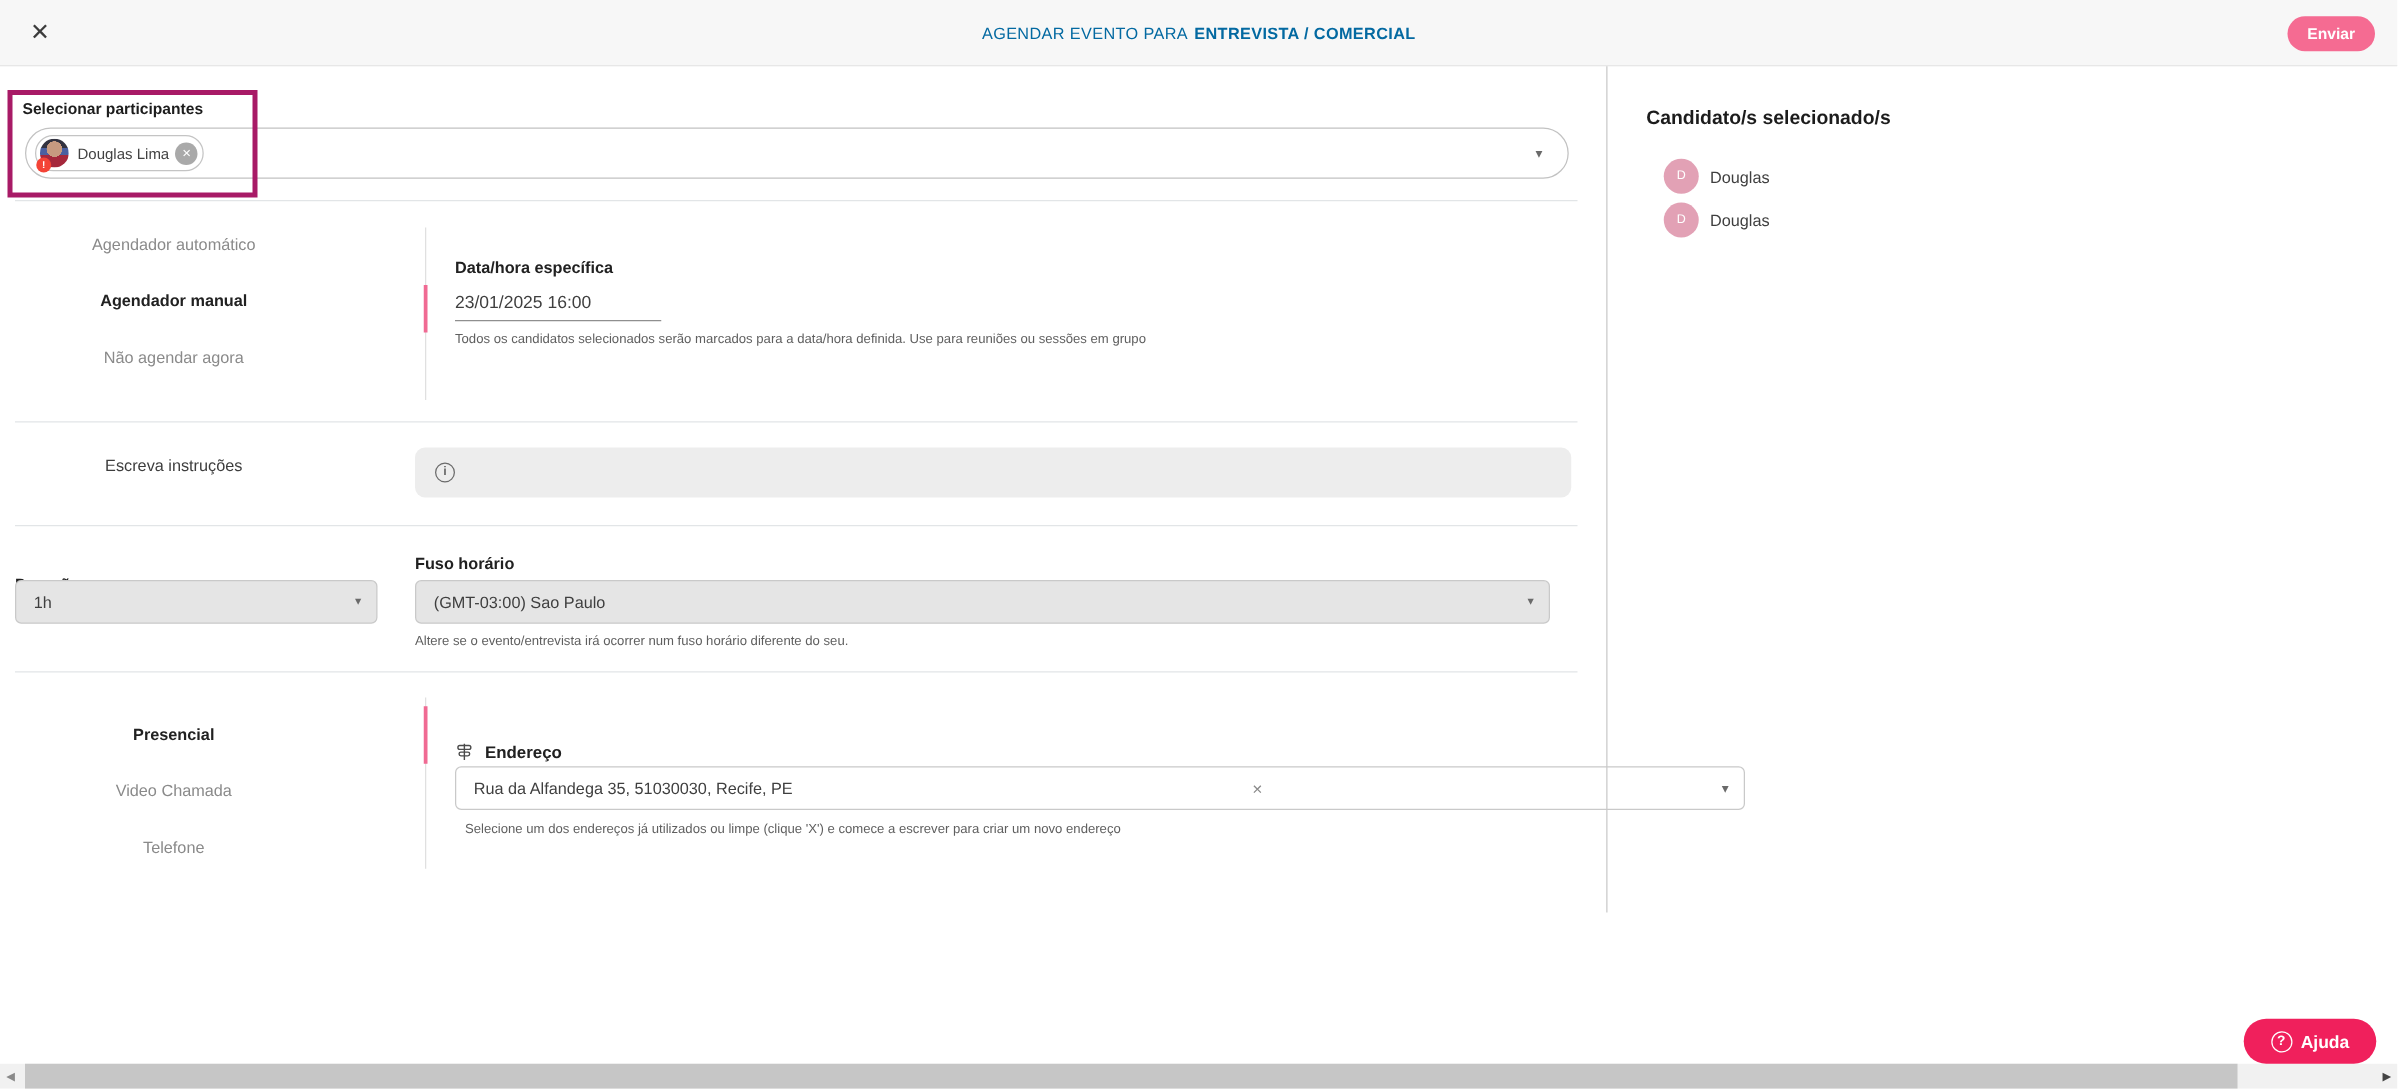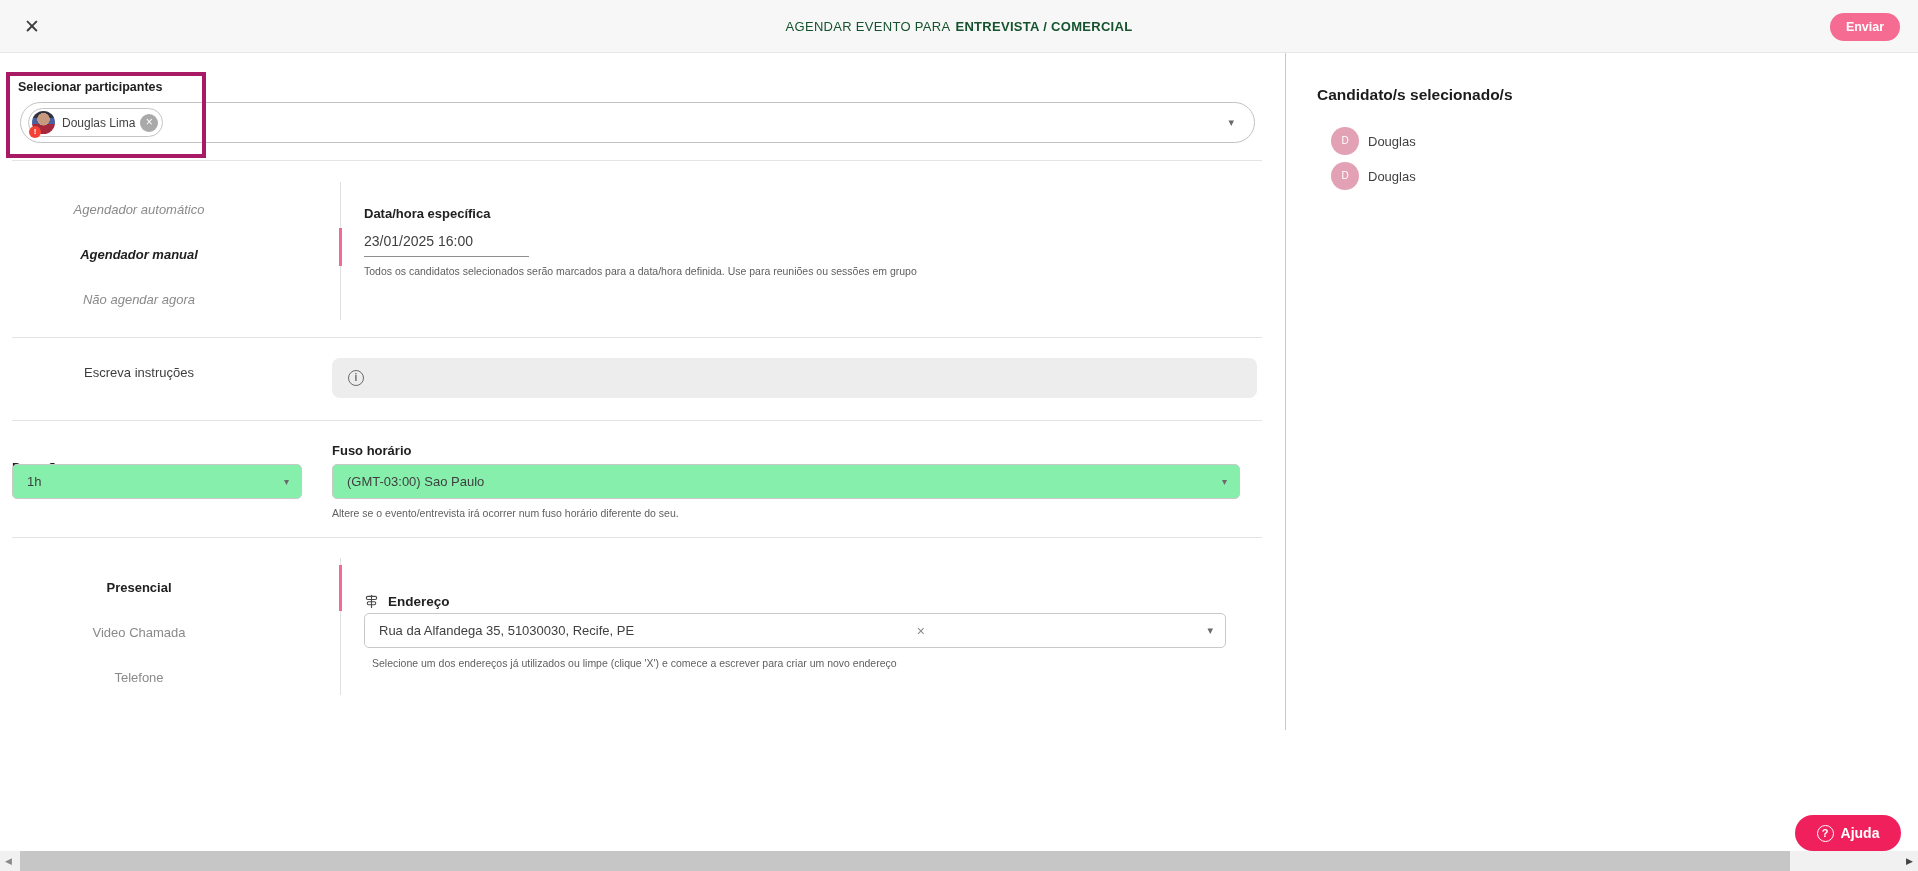--- a/index.html
+++ b/index.html
@@ -7,21 +7,21 @@
     --indicator:#f06a93; --avatar-pink:#e2a1b5; --badge-red:#f44336;
   }
   *{margin:0;padding:0;box-sizing:border-box;}
   html,body{width:1918px;height:871px;overflow:hidden;}
   body{font-family:"Liberation Sans","DejaVu Sans",sans-serif;background:#ffffff;color:#212121;position:relative;}
   .stage{position:absolute;inset:0;width:1918px;height:871px;}
 
   
   .topbar{position:absolute;left:0;top:0;width:1918px;height:53px;background:#f7f7f7;border-bottom:1px solid #e7e7e7;}
   .close-btn{position:absolute;left:20px;top:15px;width:24px;height:24px;font-size:19px;color:#3c3c3c;line-height:24px;text-align:center;cursor:pointer;}
-  .bar-title{position:absolute;left:0;right:0;top:0;height:53px;display:flex;align-items:center;justify-content:center;font-size:13px;color:#14532d;letter-spacing:.3px;}
+  .bar-title{position:absolute;left:0;right:0;top:0;height:53px;display:flex;align-items:center;justify-content:center;font-size:13px;color:#0369a1;letter-spacing:.3px;}
   .bar-title .bold{font-weight:bold;margin-left:5px;}
   .send-btn{position:absolute;right:18px;top:13px;width:70px;height:28px;background:var(--accent-pink,#f56b92);color:#fff;border:none;border-radius:14px;font-size:12.5px;font-weight:bold;font-family:inherit;cursor:pointer;}
 
   
   .annotation-box{position:absolute;left:6px;top:72px;width:200px;height:86px;border:4px solid var(--annotation,#a81a66);z-index:30;pointer-events:none;}
   .participants-label{position:absolute;left:18px;top:80px;font-size:12.5px;font-weight:bold;color:#1d1d1d;}
   .participants-field{position:absolute;left:20px;top:102px;width:1235px;height:41px;border:1px solid #c2c2c2;border-radius:21px;background:#fff;display:flex;align-items:center;padding:0 20px 0 7px;}
   .field-caret{margin-left:auto;color:#6a6a6a;font-size:11px;}
   .chip{display:inline-flex;align-items:center;height:29px;border:1px solid #c4c4c4;border-radius:15px;padding:0 4px 0 3px;background:#fff;position:relative;}
   .chip-avatar{width:23px;height:23px;border-radius:50%;position:relative;flex:0 0 auto;
@@ -47,29 +47,29 @@
   .dt-helper{position:absolute;left:364px;top:265px;font-size:10.5px;color:#5f5f5f;}
 
   
   .instr-label{position:absolute;left:0;top:365px;width:278px;text-align:center;font-size:13px;font-weight:500;color:#3d3d3d;}
   .instr-box{position:absolute;left:332px;top:358px;width:925px;height:40px;background:#ededed;border-radius:8px;display:flex;align-items:center;padding:0 16px;cursor:text;}
   .info-icon{width:16px;height:16px;border:1.4px solid #6a6a6a;border-radius:50%;color:#6a6a6a;font-size:10px;font-weight:bold;text-align:center;line-height:14px;flex:0 0 auto;font-style:normal;}
   .instr-text{font-size:12.5px;color:#555;margin-left:12px;}
 
   
   .fld-label{position:absolute;font-size:13px;font-weight:bold;color:#212121;}
-  .select{position:absolute;height:35px;border:1px solid #c9c9c9;border-radius:5px;background:#86efac;display:flex;align-items:center;padding:0 12px 0 14px;font-size:13px;color:#3f3f3f;cursor:pointer;}
+  .select{position:absolute;height:35px;border:1px solid #c9c9c9;border-radius:5px;background:#e5e5e5;display:flex;align-items:center;padding:0 12px 0 14px;font-size:13px;color:#3f3f3f;cursor:pointer;}
   .select .field-caret{font-size:10px;}
   .tz-helper{position:absolute;left:332px;top:507px;font-size:10.5px;color:#5f5f5f;}
 
   
   .addr-head{position:absolute;left:364px;top:594px;display:flex;align-items:center;}
   .signpost-icon{width:15px;height:15px;margin-right:9px;}
   .addr-label{font-size:13.5px;font-weight:bold;color:#212121;}
-  .addr-input{position:absolute;left:364px;top:613px;width:862px;height:35px;border:1px solid #c9c9c9;border-radius:5px;display:flex;align-items:center;padding:0 12px 0 14px;font-size:13px;color:#3f3f3f;cursor:text;}
+  .addr-input{position:absolute;left:364px;top:613px;width:1032px;height:35px;border:1px solid #c9c9c9;border-radius:5px;display:flex;align-items:center;padding:0 12px 0 14px;font-size:13px;color:#3f3f3f;cursor:text;}
   .addr-clear{margin-left:auto;color:#8a8a8a;font-size:14px;cursor:pointer;padding:0 8px;}
   .addr-helper{position:absolute;left:372px;top:657px;font-size:10.5px;color:#5f5f5f;}
 
   
   .panel-divider{position:absolute;left:1285px;top:53px;width:1px;height:677px;background:#c9c9c9;}
   .panel-title{position:absolute;left:1317px;top:86px;font-size:15.5px;font-weight:bold;color:#1c1c1c;}
   .cand-row{position:absolute;left:1331px;display:flex;align-items:center;height:28px;}
   .cand-avatar{width:28px;height:28px;border-radius:50%;background:var(--avatar-pink,#e2a1b5);color:#fff;font-size:10px;text-align:center;line-height:28px;flex:0 0 auto;}
   .cand-name{font-size:13px;color:#3f3f3f;margin-left:9px;}
 
@@ -106,21 +106,21 @@
       <div class="chip-avatar">
         <div class="chip-badge">!</div>
       </div>
       <span class="chip-name">Douglas Lima</span>
       <div class="chip-remove">×</div>
     </div>
     <span class="field-caret">▾</span>
   </div>
   <div class="h-divider" style="top:160px;"></div>
 
-  <div class="opt-col" style="top:187px;font-style:italic;">
+  <div class="opt-col" style="top:173px;">
     <div class="opt-item">Agendador automático</div>
     <div class="opt-item selected">Agendador manual</div>
     <div class="opt-item">Não agendar agora</div>
   </div>
   <div class="v-divider" style="left:340px;top:182px;height:138px;"></div>
   <div class="v-indicator" style="left:339px;top:228px;height:38px;"></div>
 
   <div class="dt-label">Data/hora específica</div>
   <div class="dt-value">23/01/2025 16:00</div>
   <div class="dt-helper">Todos os candidatos selecionados serão marcados para a data/hora definida. Use para reuniões ou sessões em grupo</div>

